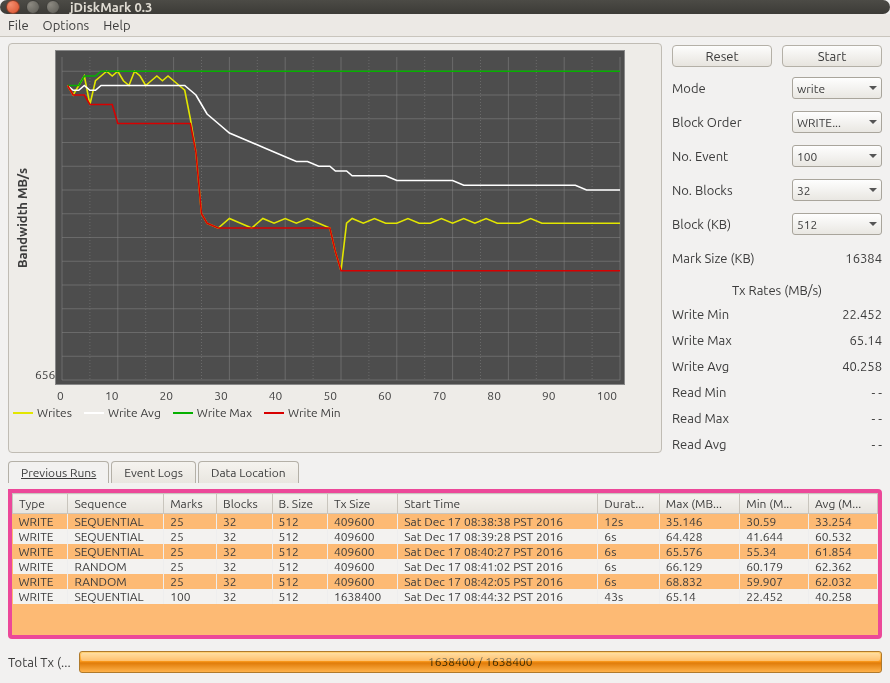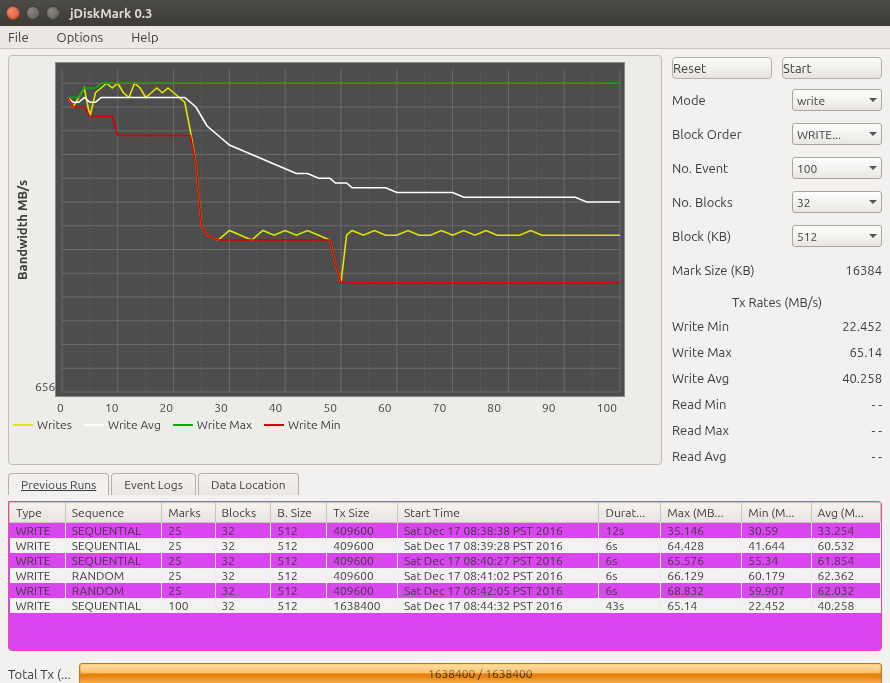--- a/index.html
+++ b/index.html
@@ -7,39 +7,40 @@
     font-family: "Ubuntu", "DejaVu Sans", sans-serif;
     font-size: 13px;
     background: #f2f1f0;
     color: #3c3c3c;
     width: 890px;
   }
   .window { width: 890px; }
   .titlebar {
     background: linear-gradient(#4c4b46, #3c3b37);
     color: #dfdbd2;
-    height: 26px;
-    display: flex;
-    align-items: center;
+    height: 14px;
+    display: flex;
+    align-items: flex-end;
     padding: 0 6px;
     font-weight: bold;
+    border-radius: 13px;
   }
   .tb-buttons { display: flex; gap: 6px; margin-right: 10px; }
   .tb-btn {
     width: 14px; height: 14px; border-radius: 50%;
     border: 1px solid rgba(0,0,0,0.4);
   }
   .tb-close { background: radial-gradient(circle at 30% 30%, #f28d6e, #d9502b); }
   .tb-min, .tb-max { background: radial-gradient(circle at 30% 30%, #8b8880, #5b5a54); }
   .menubar {
     background: #ece9e5;
     border-bottom: 1px solid #c9c5bd;
     padding: 4px 8px;
     display: flex;
-    gap: 28px;
+    gap: 14px;
     font-size: 13px;
   }
   .menubar span { cursor: default; }
   .content {
     padding: 6px 8px;
     display: flex;
     flex-direction: column;
     gap: 6px;
   }
   .upper { display: flex; gap: 10px; }
@@ -104,20 +105,21 @@
     padding-top: 2px;
   }
   .btn-row { display: flex; gap: 10px; }
   .btn {
     flex: 1;
     background: linear-gradient(#fdfdfc, #e7e4de);
     border: 1px solid #b4b0a7;
     border-radius: 4px;
     padding: 3px 0;
     font-size: 13px;
+    text-align: center;
     cursor: pointer;
   }
   .param-row {
     display: flex;
     justify-content: space-between;
     align-items: center;
     font-size: 13px;
     min-height: 26px;
   }
   .combo {
@@ -162,23 +164,23 @@
     border-bottom: none;
     border-radius: 4px 4px 0 0;
     padding: 4px 12px;
     font-size: 12px;
     margin-right: 2px;
     color: #3c3c3c;
     cursor: pointer;
   }
   .tab.active { background: #f2f1f0; text-decoration: underline; }
   .table-wrap {
-    border: 1px solid #ec4899;
+    border: 4px solid #ec4899;
     border-radius: 0 4px 4px 4px;
-    background: #d946ef;
+    background: #fdba74;
     height: 150px;
     overflow: hidden;
   }
   table { width: 100%; border-collapse: collapse; font-size: 12px; }
   th {
     background: linear-gradient(#f5f3ef,#e7e4de);
     border: 1px solid #c9c5bd;
     padding: 3px 6px;
     text-align: left;
     font-weight: normal;

